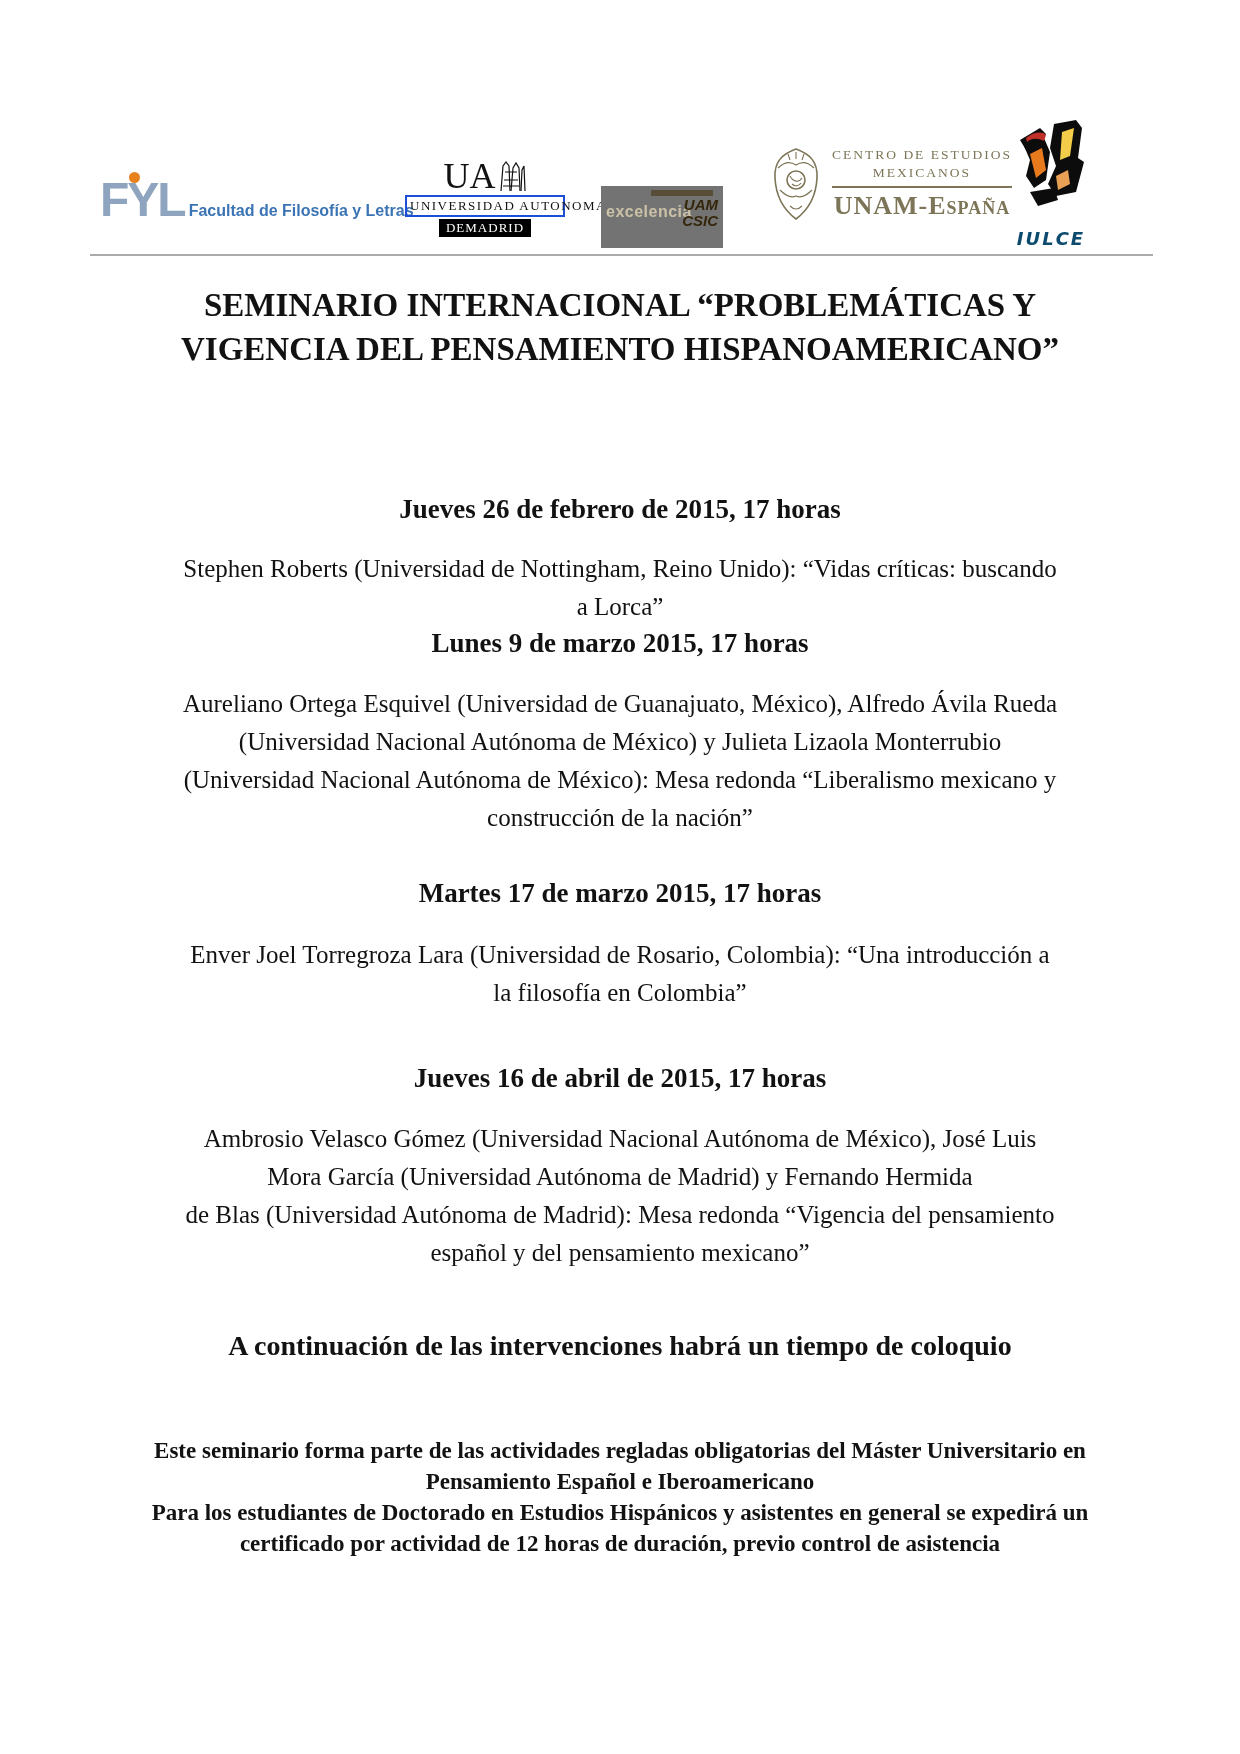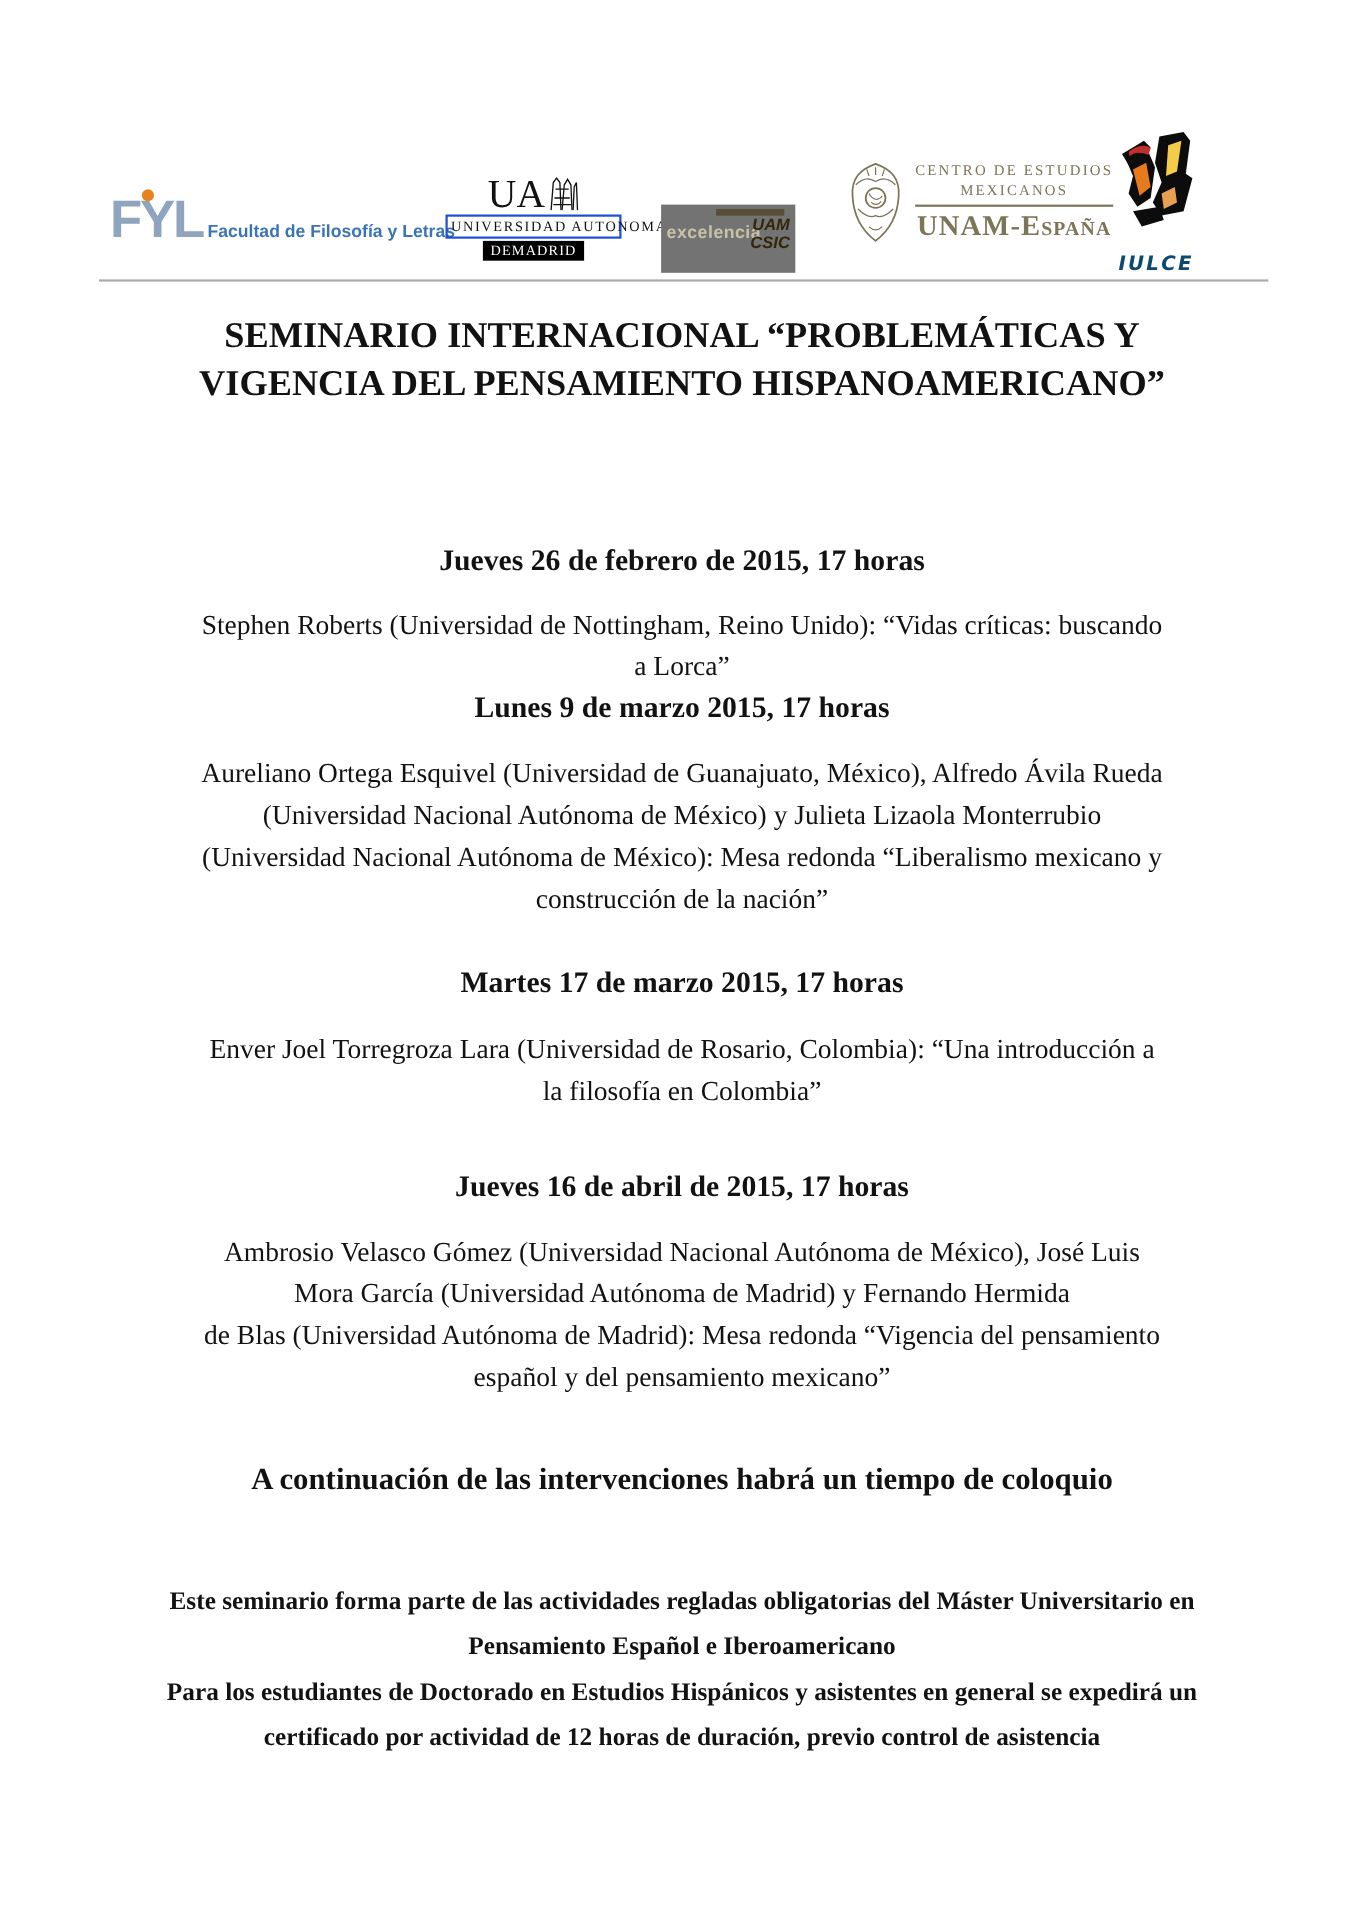--- a/index.html
+++ b/index.html
@@ -93,21 +93,21 @@
   .mt2 { margin-top: 24px; }
   .mt3 { }
   .mt4 { margin-top: 25px; }
   .mt5 { margin-top: 39px; }
   .mt6 { margin-top: 26px; }
   .mt7 { margin-top: 49px; }
   .mt8 { margin-top: 25px; }
   .coloquio { margin-top: 56px; font-size: 28px; font-weight: 700; line-height: 36px; }
   .footer-note {
     margin: 71px auto 0; max-width: 1070px;
-    font-size: 23px; font-weight: 700; line-height: 41px;
+    font-size: 23px; font-weight: 700; line-height: 31px;
     white-space: pre-line;
     text-align: center;
   }
 </style>
 </head>
 <body>
 
 <div class="header">
 
   <div class="logo-fyl">

